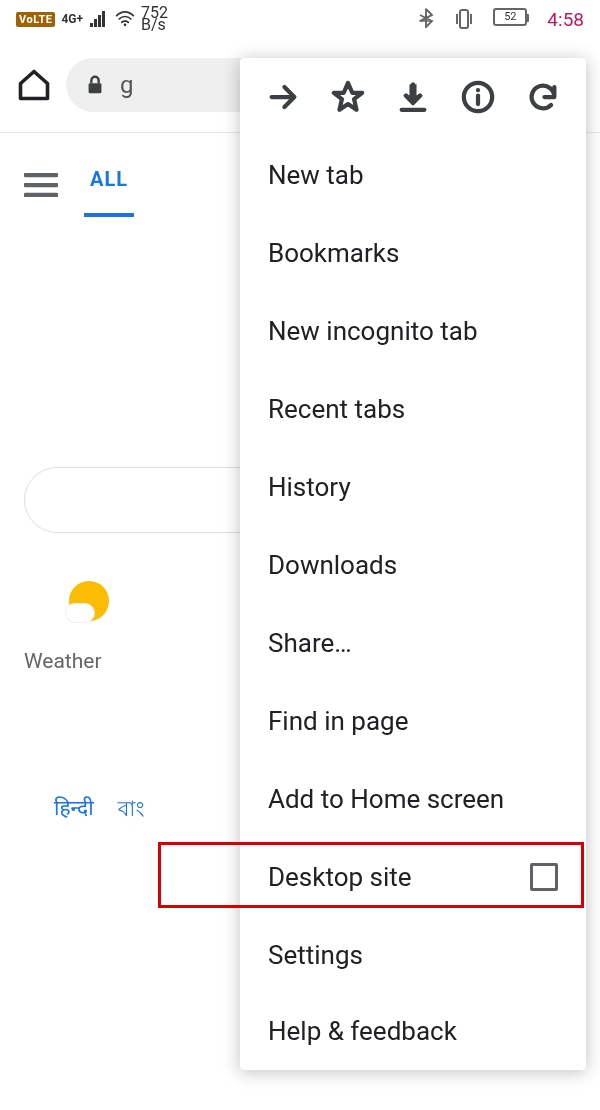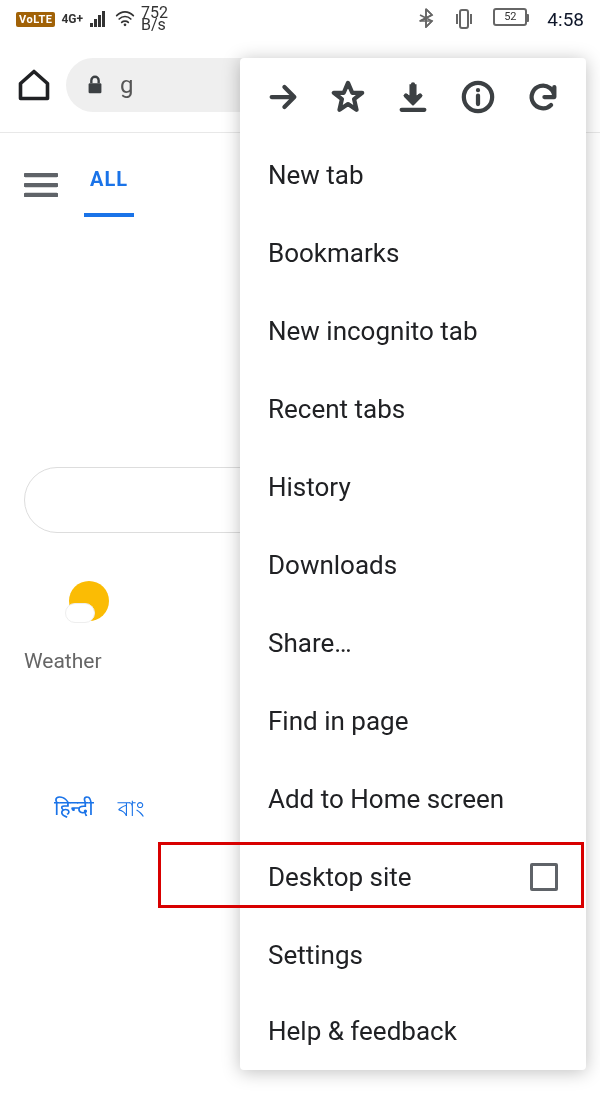--- a/index.html
+++ b/index.html
@@ -61,21 +61,21 @@
         <path d="M7 1v18l6-6-12 0 12-6-6-6z" fill="none" stroke="#666" stroke-width="1.6" stroke-linejoin="round"></path>
         <path d="M7 1v18l6-6L1 7m0 6l12-6L7 1" fill="none" stroke="#666" stroke-width="1.6"></path>
       </svg>
     <svg width="18" height="22" viewBox="0 0 18 22">
         <rect x="5" y="2" width="8" height="18" rx="2" fill="none" stroke="#666" stroke-width="2"></rect>
         <path d="M2 6v10M16 6v10" stroke="#666" stroke-width="2"></path>
       </svg>
     <span class="battbox">
         <span>52</span>
       </span>
-    <span style="color:#0f172a;">4:58</span>
+    <span style="color:#be185d;">4:58</span>
   </div>
 </div>
 
 <div class="toolbar">
   <svg class="home-outline" viewBox="0 0 24 24">
       <path d="M3 11L12 3l9 8v10H3z" fill="none" stroke="#202124" stroke-width="2.4" stroke-linejoin="round"></path>
     </svg>
   <div class="omnibox">
     <svg class="lock" viewBox="0 0 24 24">
         <rect x="5" y="10" width="14" height="11" rx="1.5" fill="#3c4043"></rect>

